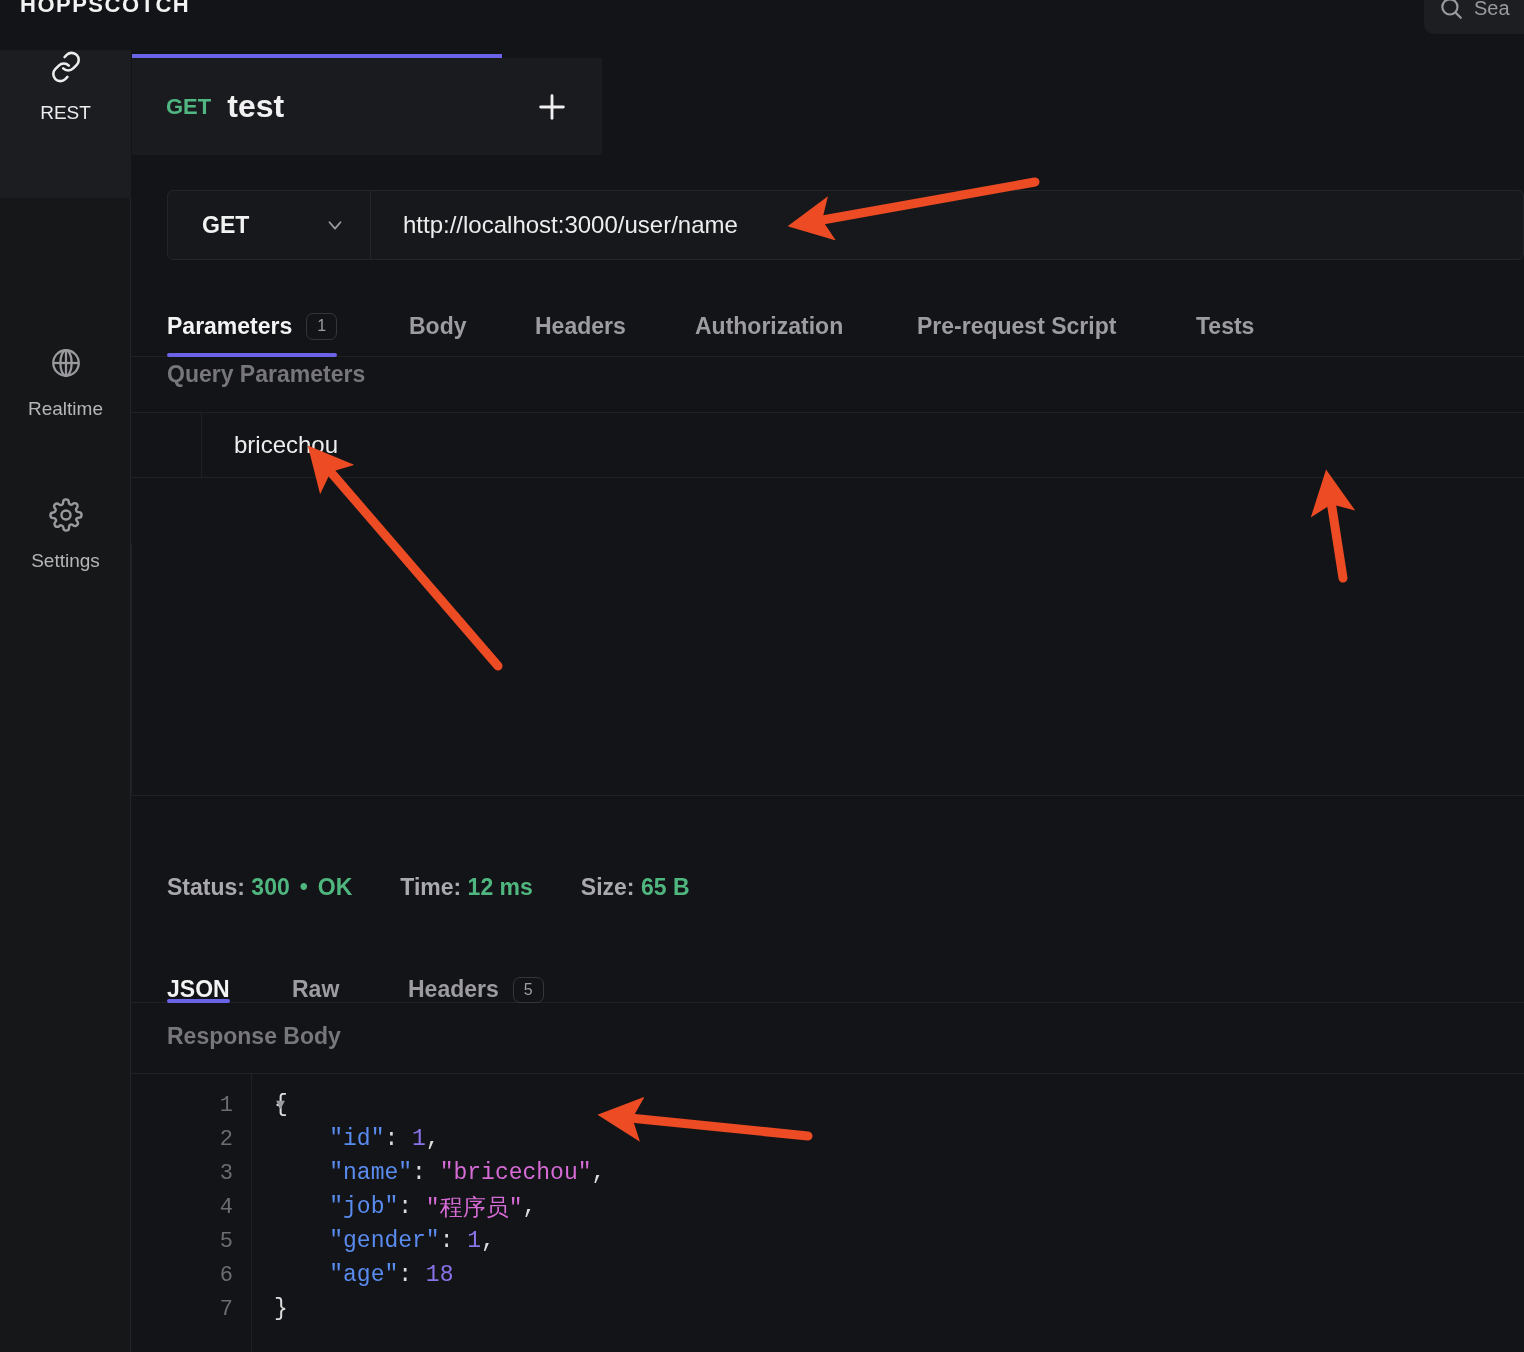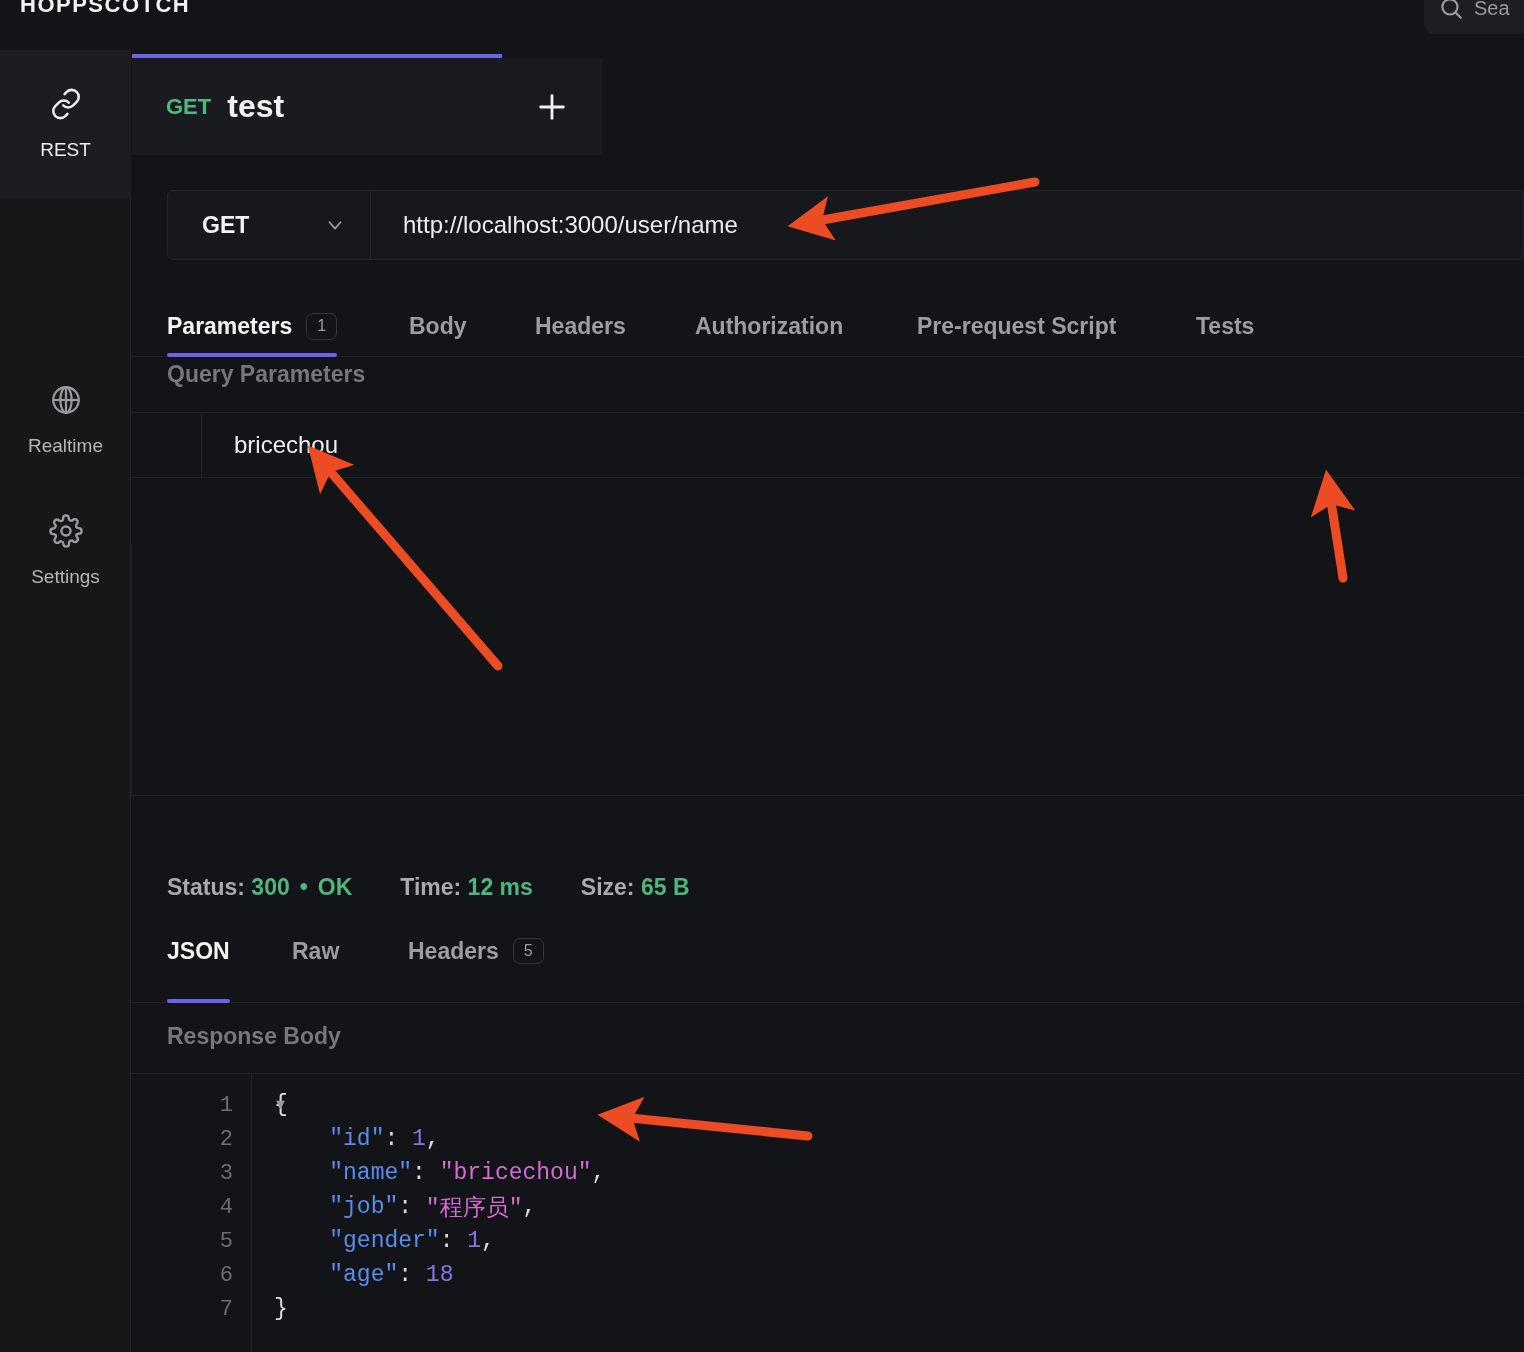--- a/index.html
+++ b/index.html
@@ -33,21 +33,21 @@
 
   
   .sidebar {
     position: absolute; left: 0; top: 50px; width: 131px; height: 1302px;
     background: #161719;
     border-right: 1px solid #232428;
   }
   .side-item {
     position: absolute; left: 0; width: 131px; height: 148px;
     display: flex; flex-direction: column; align-items: center;
-    justify-content: center; gap: 18px;
+    gap: 18px;
     cursor: pointer;
   }
   .side-item.active { background: #1c1d21; }
   .side-item .ico { width: 34px; height: 34px; display:block; }
   .side-item .lbl { font-size: 19px; color: #b6b6ba; }
   .side-item.active .lbl { color: #ededee; }
   .side-item.active .ico { stroke: #ededee; }
 
   
   .main {
@@ -168,21 +168,21 @@
   .st-dot { color: #50b67f; margin: 0 10px; }
   .st-gap { display: inline-block; width: 48px; }
 
   
   .restabs {
     position: absolute; left: 0; top: 888px; width: 1393px; height: 65px;
     border-bottom: 1px solid #202125;
   }
   .rtab {
     position: absolute; top: 0; height: 65px;
-    display: flex; align-items: flex-start; gap: 14px;
+    display: flex; align-items: flex-end; gap: 14px;
     color: #9c9ca1; font-size: 23px; font-weight: 600; cursor: pointer;
   }
   .rtab.active { color: #f4f4f5; }
   .rtab .udl {
     position: absolute; left: 0; bottom: 0; height: 4px; width: 100%;
     background: #6b63e8; display: none; border-radius: 2px;
   }
   .rtab.active .udl { display: block; }
 
   
@@ -256,21 +256,21 @@
     <div class="side-item" style="top:296px">
       <svg class="ico" viewBox="0 0 24 24" fill="none" stroke="#9a9a9e" stroke-width="1.6">
         <circle cx="12" cy="12" r="9"></circle>
         <ellipse cx="12" cy="12" rx="4" ry="9"></ellipse>
         <line x1="3" y1="12" x2="21" y2="12"></line>
         <line x1="12" y1="3" x2="12" y2="21"></line>
       </svg>
       <span class="lbl">Realtime</span>
     </div>
 
-    <div class="side-item" style="top:427px">
+    <div class="side-item" style="top:448px">
       <svg class="ico" viewBox="0 0 24 24" fill="none" stroke="#9a9a9e" stroke-width="1.7" stroke-linejoin="round">
         <circle cx="12" cy="12" r="3.2"></circle>
         <path d="M19.4 14.5a1.6 1.6 0 0 0 .32 1.77l.06.06a2 2 0 1 1-2.83 2.83l-.06-.06a1.6 1.6 0 0 0-1.77-.32 1.6 1.6 0 0 0-.97 1.47V21a2 2 0 1 1-4 0v-.1a1.6 1.6 0 0 0-1.05-1.47 1.6 1.6 0 0 0-1.77.32l-.06.06a2 2 0 1 1-2.83-2.83l.06-.06a1.6 1.6 0 0 0 .32-1.77 1.6 1.6 0 0 0-1.47-.97H3a2 2 0 1 1 0-4h.1a1.6 1.6 0 0 0 1.47-1.05 1.6 1.6 0 0 0-.32-1.77l-.06-.06a2 2 0 1 1 2.83-2.83l.06.06a1.6 1.6 0 0 0 1.77.32H9a1.6 1.6 0 0 0 .97-1.47V3a2 2 0 1 1 4 0v.1a1.6 1.6 0 0 0 .97 1.47 1.6 1.6 0 0 0 1.77-.32l.06-.06a2 2 0 1 1 2.83 2.83l-.06.06a1.6 1.6 0 0 0-.32 1.77V9a1.6 1.6 0 0 0 1.47.97H21a2 2 0 1 1 0 4h-.1a1.6 1.6 0 0 0-1.5.97z"></path>
       </svg>
       <span class="lbl">Settings</span>
     </div>
   </div>
 
   <div class="main">
 

